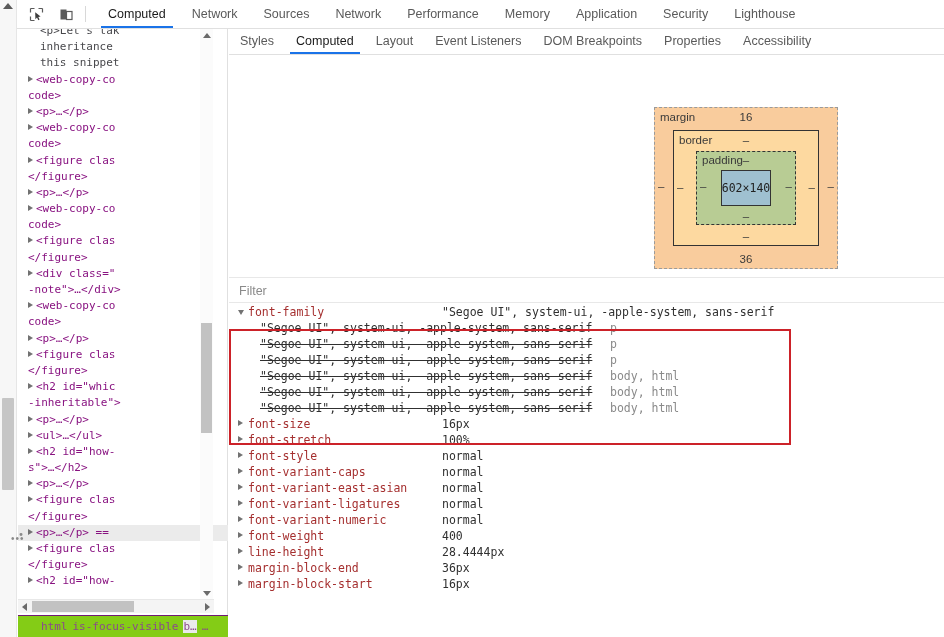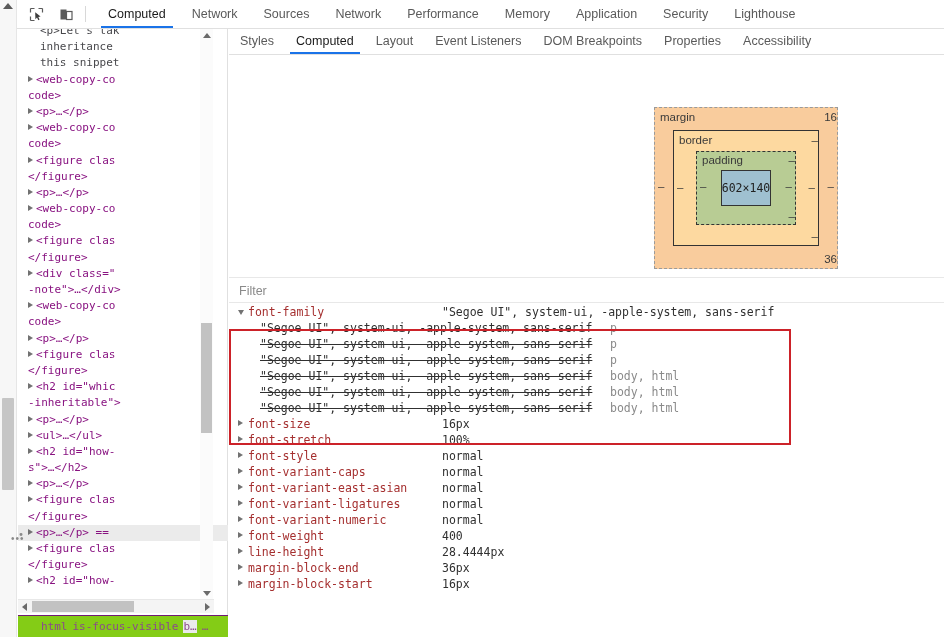--- a/index.html
+++ b/index.html
@@ -140,21 +140,21 @@
   }
   .bm-content{
     position:absolute;left:24px;top:18px;right:24px;bottom:18px;
     background:#9fc0d0;border:1px solid #333;box-sizing:border-box;
     display:flex;align-items:center;justify-content:center;
     font-family:"DejaVu Sans Mono","Liberation Mono",monospace;font-size:11.5px;color:#222;
   }
   .bm-lbl{position:absolute;font-size:11.5px;color:#3a3a3a;
     font-family:"Liberation Sans",sans-serif;}
   .bm-v{position:absolute;font-size:11.5px;color:#3a3a3a;
-    font-family:"Liberation Sans",sans-serif;text-align:right;}
+    font-family:"Liberation Sans",sans-serif;text-align:center;}
 
   
   .filter-bar{
     position:absolute;left:0;top:250px;width:715px;height:24px;
     border-bottom:1px solid #e8e8e8;box-sizing:border-box;
     display:flex;padding-left:8px;
   }
   .filter-bar input{
     border:none;outline:none;background:transparent;width:300px;
     font-family:"Liberation Sans",sans-serif;font-size:12.5px;color:#333;

